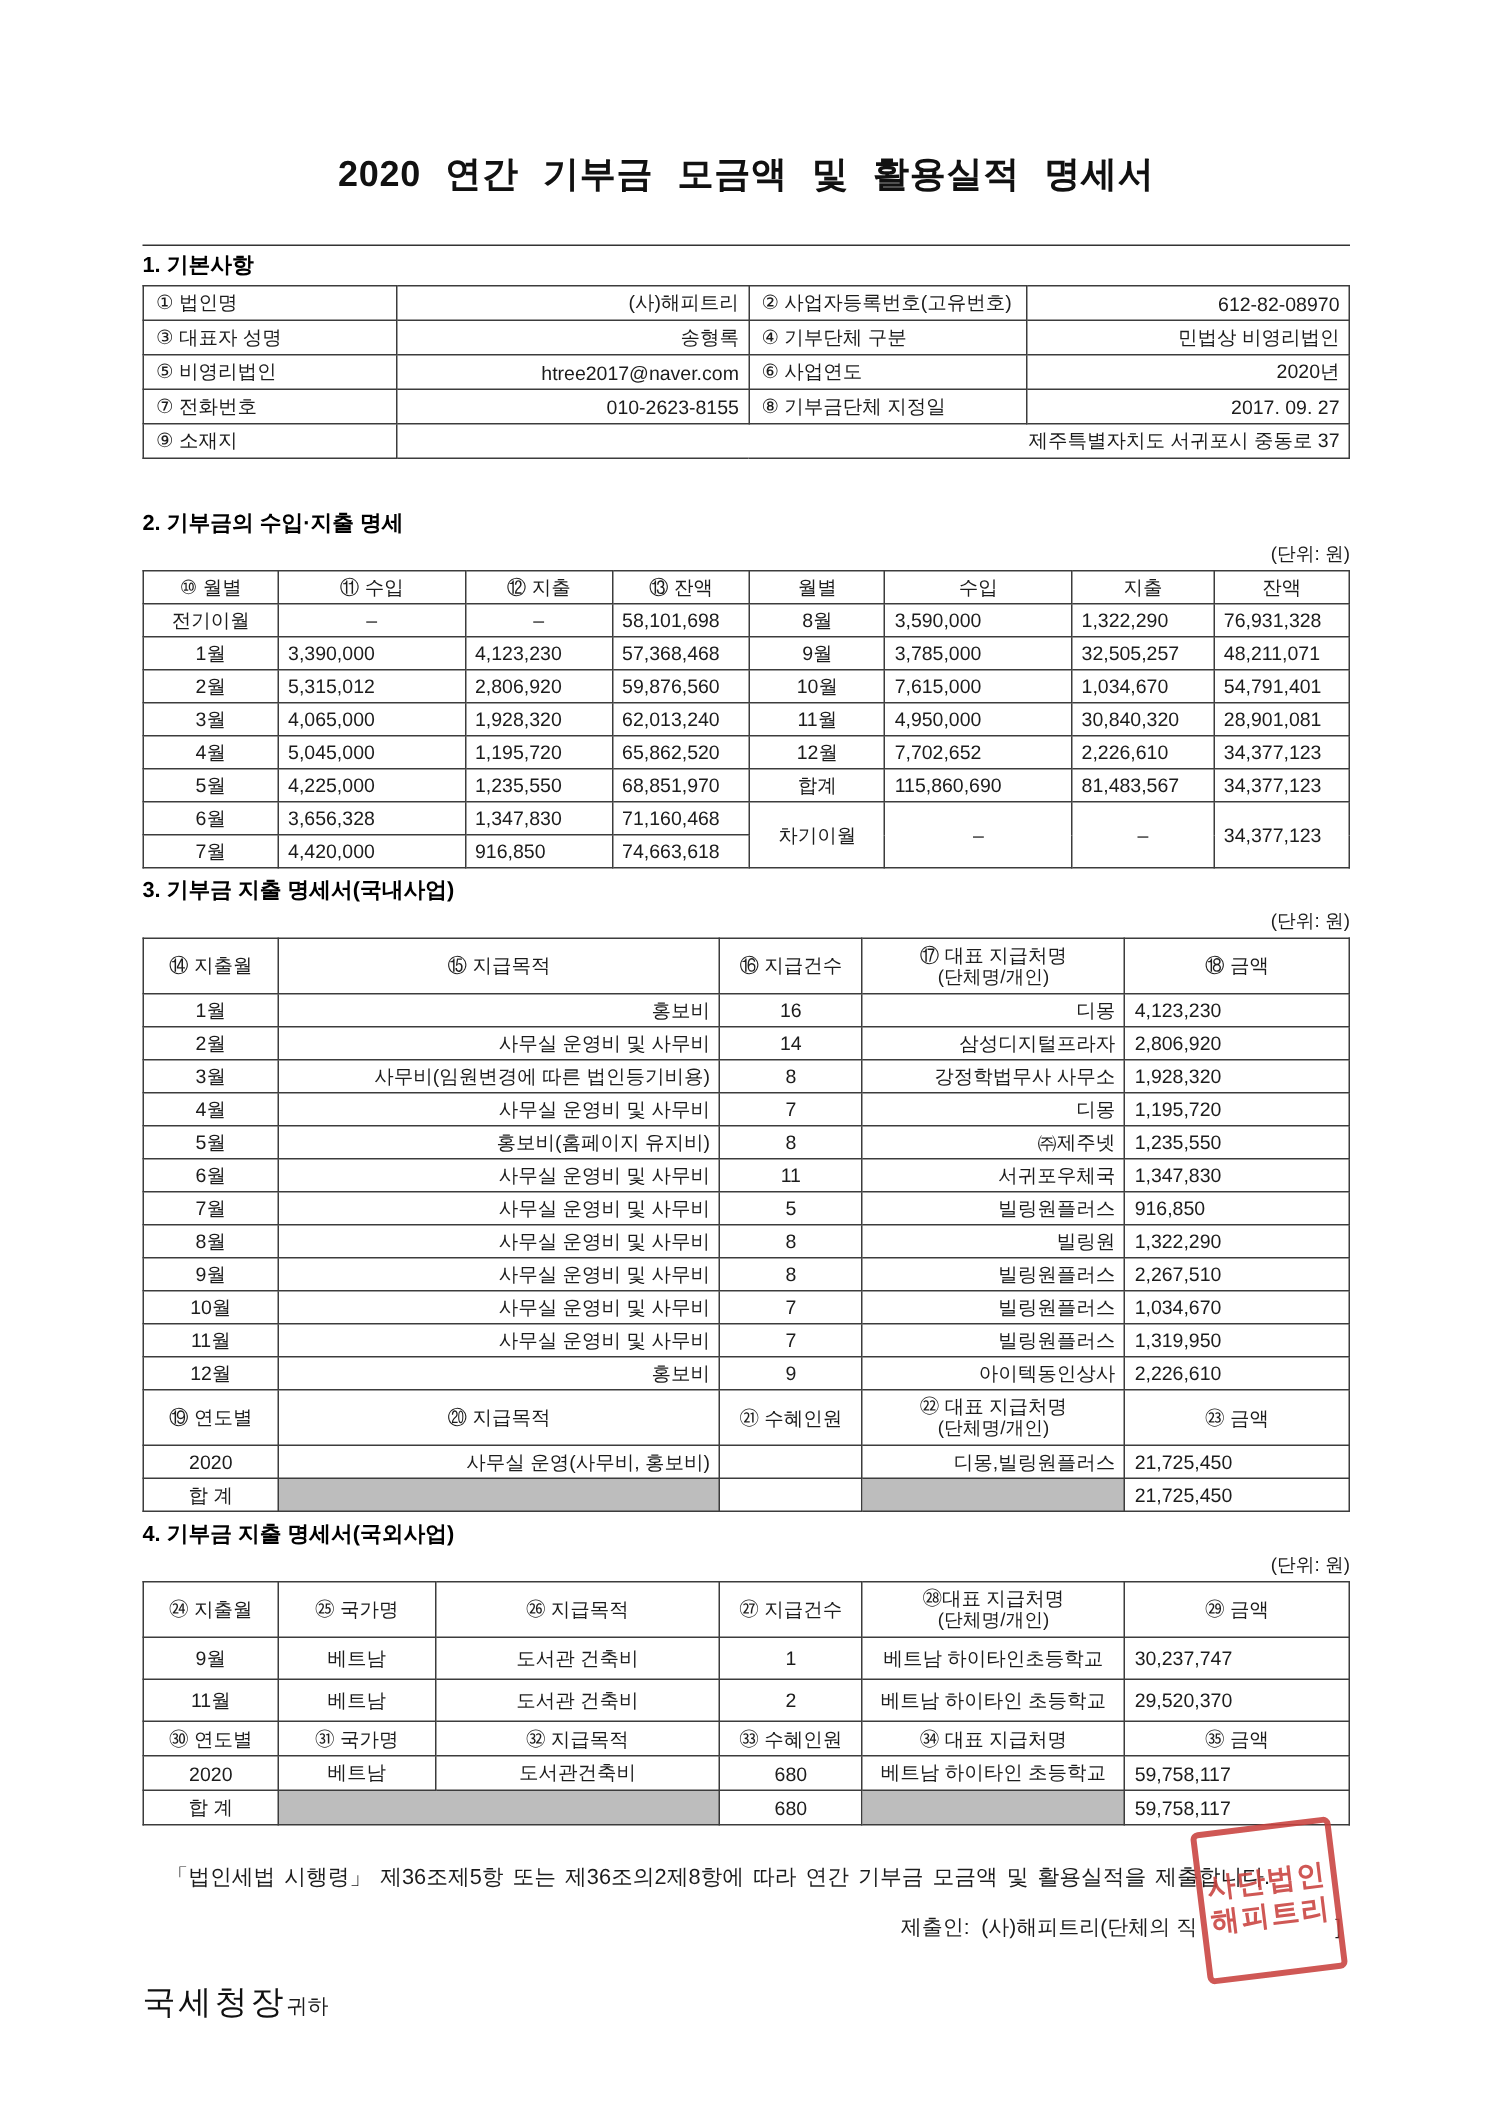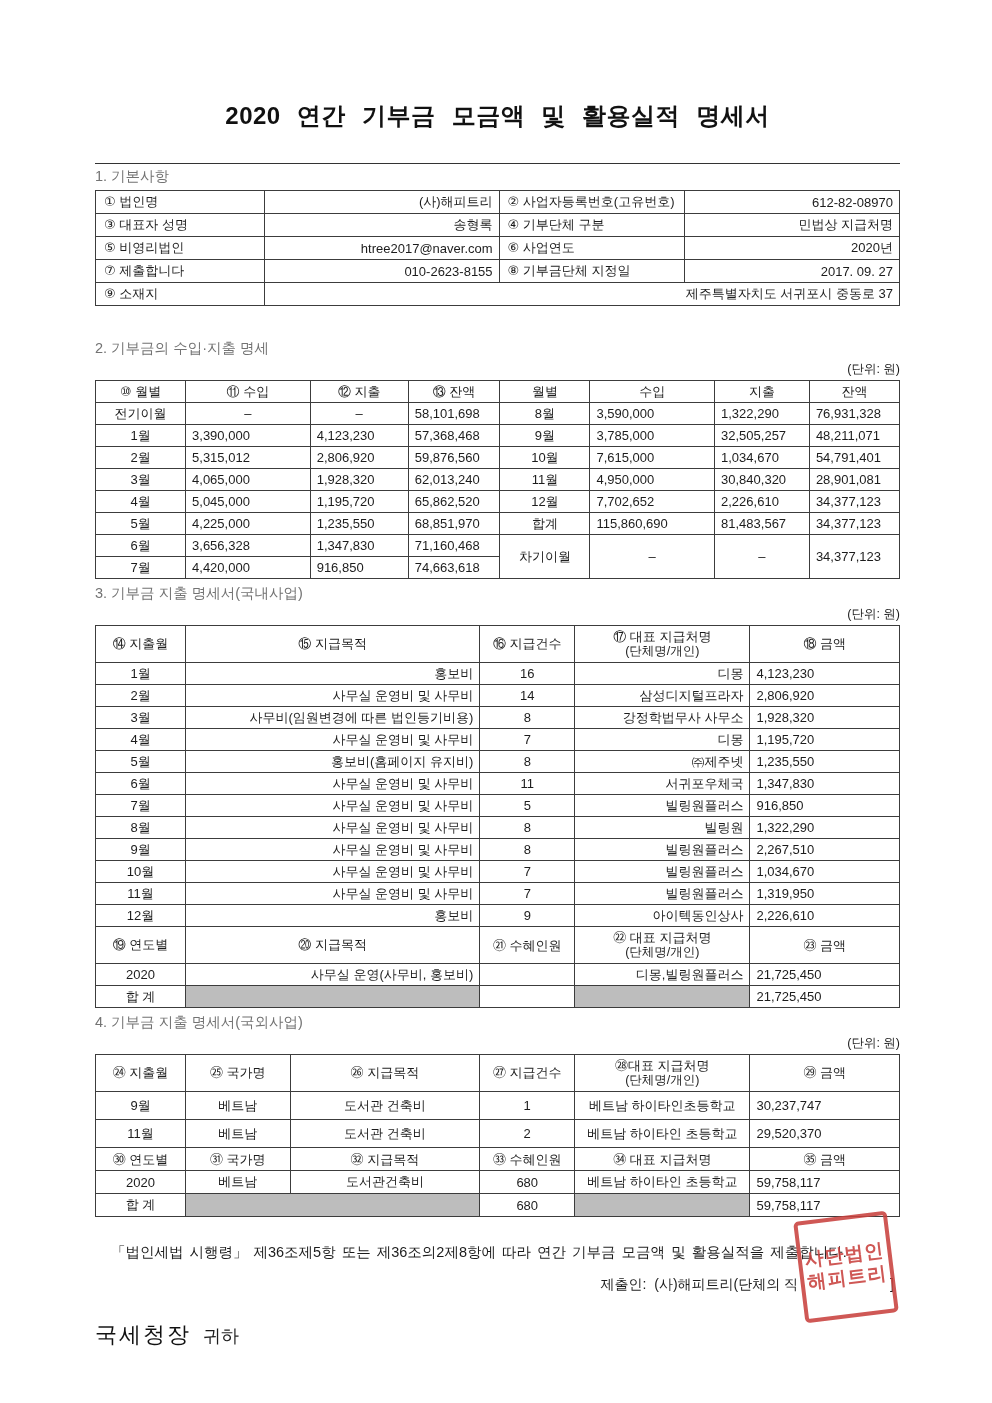--- a/index.html
+++ b/index.html
@@ -17,22 +17,22 @@
     margin:100px 0 0 0;
     text-align:center;
     font-size:24px;
     font-weight:800;
     letter-spacing:0.5px;
     word-spacing:9px;
     color:#111;
   }
   .sec-heading{
     font-size:14.5px;
-    font-weight:normal;
-    color:#737373;
+    font-weight:bold;
+    color:#000000;
     padding:3px 0 2px 0;
   }
   .sec-heading.ruled{ border-top:1.5px solid #333; margin-top:31px; }
   .unit-label{
     text-align:right;
     font-size:12.5px;
     margin:1px 0 2px 0;
   }
   table{
     width:100%;
@@ -103,29 +103,28 @@
     font-size:19px;
     letter-spacing:1px;
     line-height:1.2;
     opacity:0.88;
     text-align:center;
   }
   .recipient-line{
     margin-top:26px;
     display:flex;
     align-items:baseline;
-    gap:12px;
   }
   .recipient{
     font-family:"Liberation Serif","DejaVu Serif",serif;
     font-size:22px;
     letter-spacing:2px;
     color:#111;
   }
-  .recipient-suffix{ font-size:18px;font-family:Liberation Mono, monospace; }
+  .recipient-suffix{ font-size:14px;font-family:Liberation Mono, monospace; }
 </style>
 </head>
 <body>
 
 <div class="page">
 
   <h1 class="title">2020 연간 기부금 모금액 및 활용실적 명세서</h1>
 
   <div class="sec-heading ruled">1. 기본사항</div>
   <table class="t1">
@@ -139,30 +138,30 @@
       <tr>
         <td class="lbl">①  법인명</td>
         <td class="lft">(사)해피트리</td>
         <td class="lbl">②  사업자등록번호(고유번호)</td>
         <td class="lft">612-82-08970</td>
       </tr>
       <tr>
         <td class="lbl">③  대표자 성명</td>
         <td class="lft">송형록</td>
         <td class="lbl">④  기부단체 구분</td>
-        <td class="lft">민법상 지급처명</td>
+        <td class="lft">민법상 비영리법인</td>
       </tr>
       <tr>
         <td class="lbl">⑤  비영리법인</td>
         <td class="lft">htree2017@naver.com</td>
         <td class="lbl">⑥  사업연도</td>
         <td class="lft">2020년</td>
       </tr>
       <tr>
-        <td class="lbl">⑦  제출합니다</td>
+        <td class="lbl">⑦  전화번호</td>
         <td class="lft">010-2623-8155</td>
         <td class="lbl">⑧  기부금단체 지정일</td>
         <td class="lft">2017. 09. 27</td>
       </tr>
       <tr>
         <td class="lbl">⑨  소재지</td>
         <td class="lft" colspan="3">제주특별자치도 서귀포시 중동로 37</td>
       </tr>
     </tbody>
   </table>

